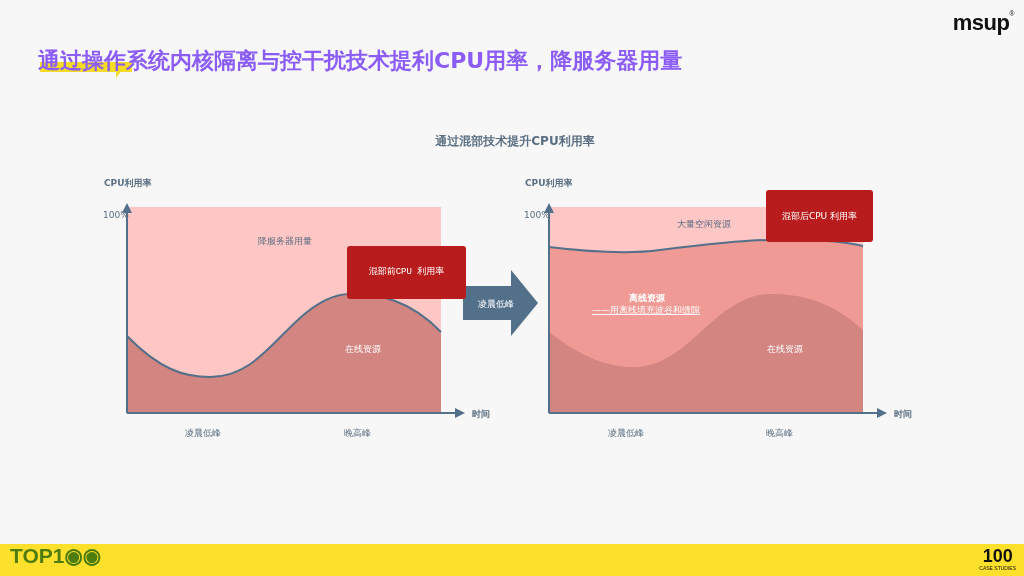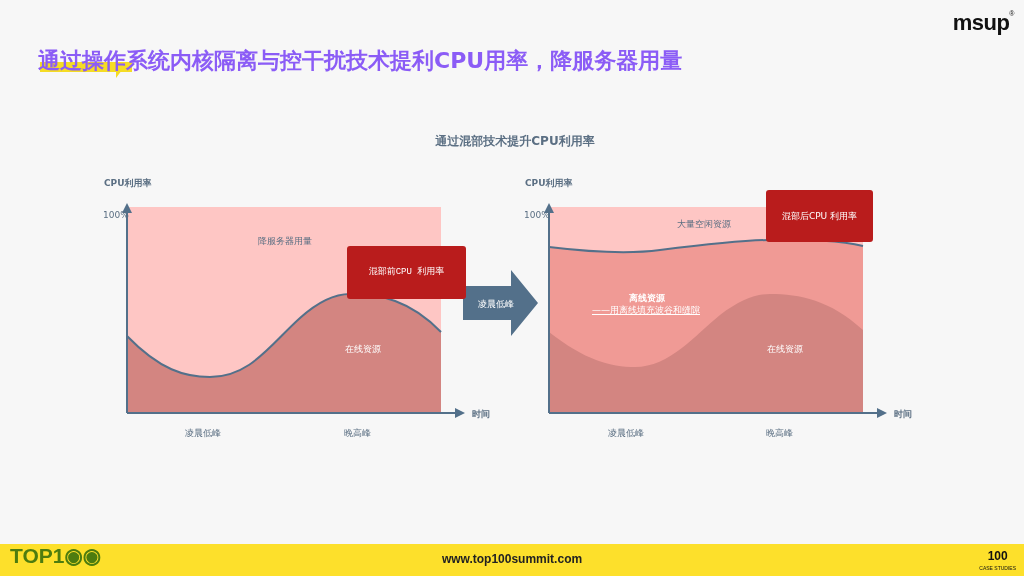--- a/index.html
+++ b/index.html
@@ -12,21 +12,21 @@
   .subtitle{position:absolute;left:0;width:1030px;top:133px;text-align:center;font-size:12px;font-weight:bold;color:#5b6f83;}
   svg.diagram{position:absolute;left:0;top:0;}
   .lbl{position:absolute;font-size:9px;color:#5b6f83;white-space:nowrap;text-align:center;}
   .lbl.bold{font-weight:bold;}
   .lbl.white{color:#fff;}
   .bubble{position:absolute;background:#b91c1c;color:#fff;font-size:9px;border-radius:3px;padding:8px;text-align:center;white-space:nowrap;}
   .footer{position:absolute;left:0;bottom:0;width:1024px;height:32px;background:#fde02b;}
   .footer .url{position:absolute;left:0;width:1024px;text-align:center;top:8px;font-size:12px;font-weight:bold;color:#222;font-family:"Liberation Sans",sans-serif;}
   .footer .top1{position:absolute;left:10px;top:0;font-size:21px;font-weight:bold;color:#4d7c0f;font-family:"Liberation Sans",sans-serif;}
   .footer .c100{position:absolute;right:8px;top:3px;text-align:center;color:#111;font-family:"Liberation Sans",sans-serif;}
-  .footer .c100 .n{font-size:12px;font-weight:bold;line-height:18px;}
+  .footer .c100 .n{font-size:18px;font-weight:bold;line-height:18px;}
   .footer .c100 .s{font-size:5px;line-height:6px;}
 </style>
 </head>
 <body>
 
 <div class="logo"><span>msup</span><sup>®</sup></div>
 
 <div class="title-hl"></div>
 <div class="title-hl-tail"></div>
 <div class="title">通过操作系统内核隔离与控干扰技术提利CPU用率，降服务器用量</div>
@@ -78,18 +78,17 @@
 <div class="bubble" style="left:766px;top:190px;width:91px;height:36px;line-height:36px;">混部后CPU 利用率</div>
 <div class="lbl white bold" style="left:629px;top:292px;">离线资源</div>
 <div class="lbl white" style="left:592px;top:304px;text-decoration:underline;">——用离线填充波谷和缝隙</div>
 <div class="lbl white" style="left:767px;top:343px;">在线资源</div>
 <div class="lbl bold" style="left:894px;top:408px;">时间</div>
 <div class="lbl" style="left:608px;top:427px;">凌晨低峰</div>
 <div class="lbl" style="left:766px;top:427px;">晚高峰</div>
 
 <div class="footer">
   <div class="top1">TOP1◉◉</div>
-  <div class="url">www.top100summit.com</div>
   <div class="c100">
     <div class="n">100</div>
     <div class="s">CASE STUDIES</div>
   </div>
 </div>
 
 </body></html>

